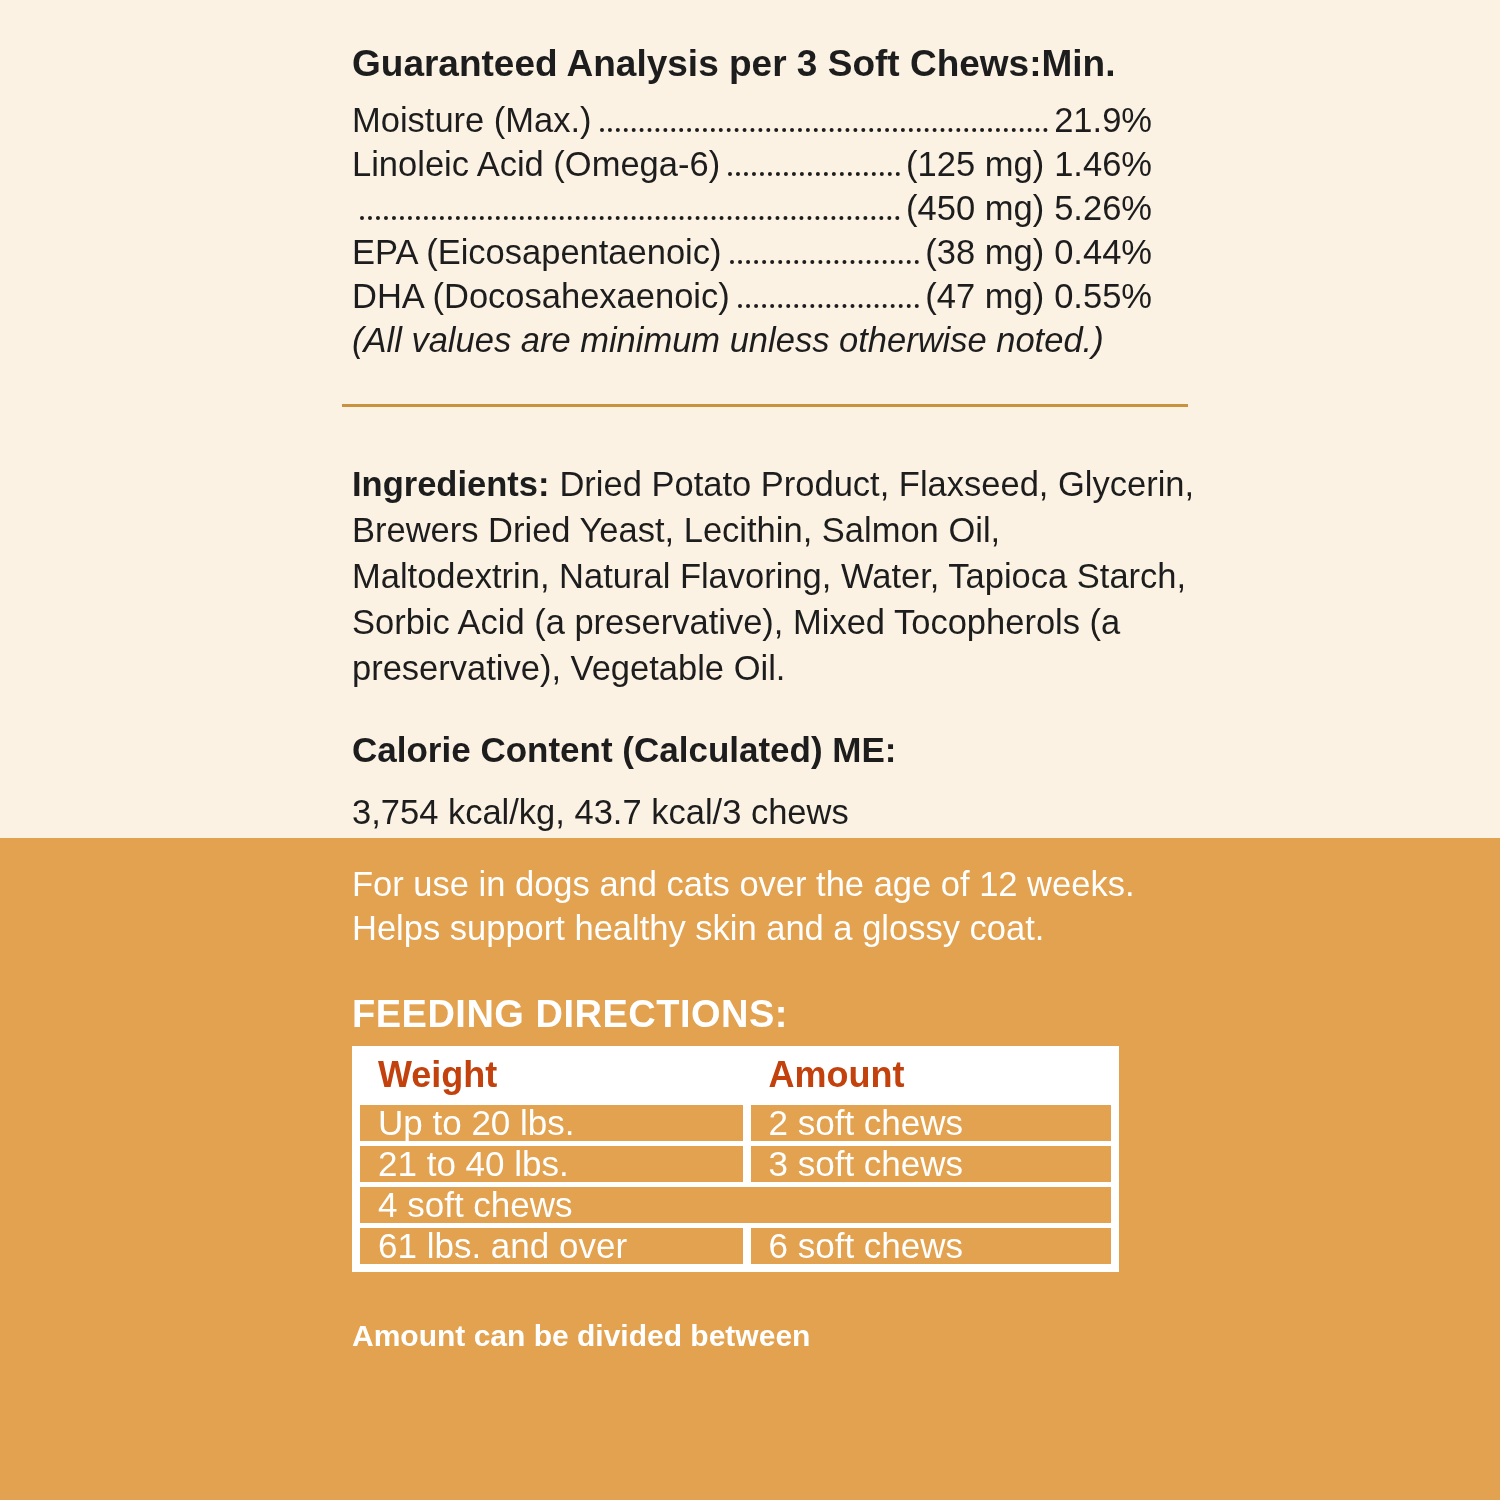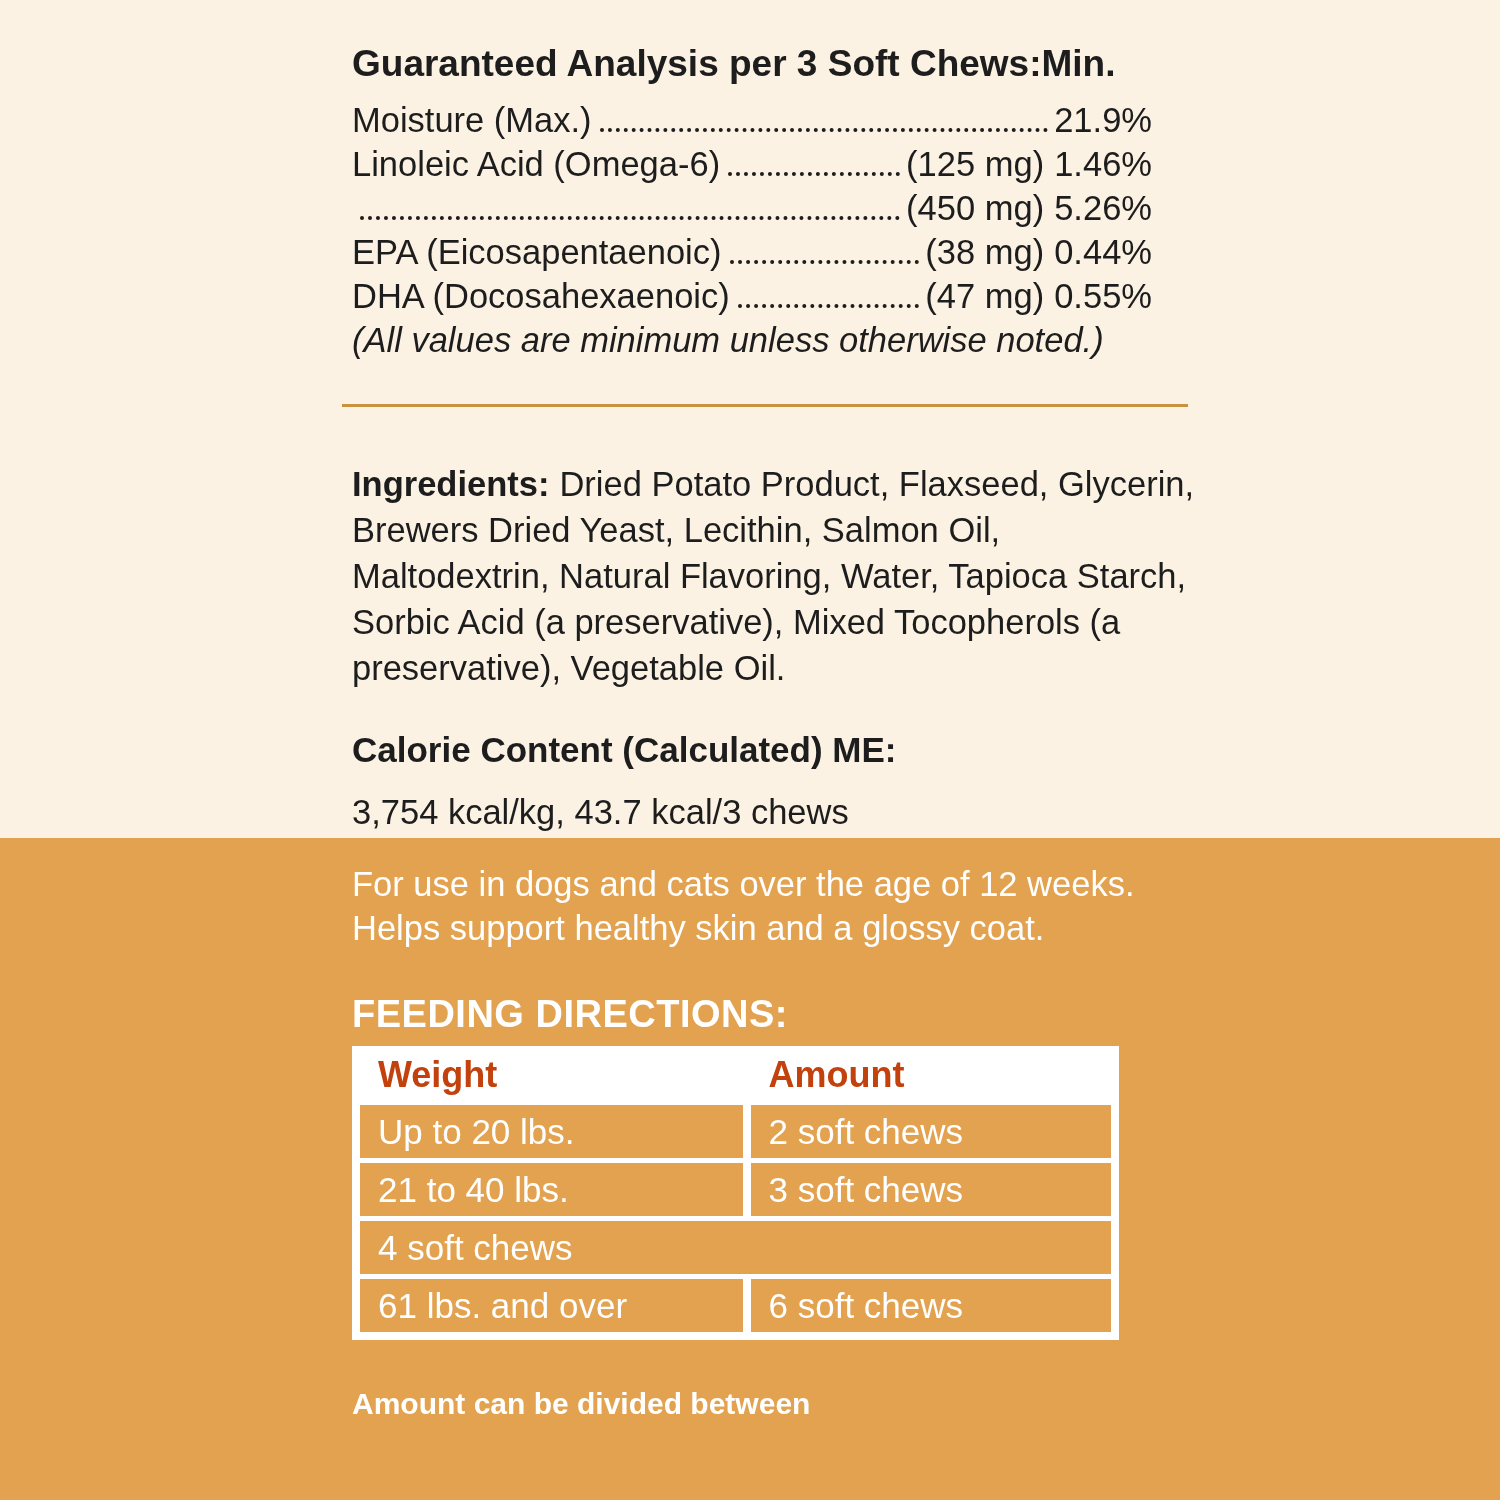--- a/index.html
+++ b/index.html
@@ -68,21 +68,21 @@
     width: 767px; background: #ffffff;
     margin-top: 10px; padding: 8px;
     box-sizing: border-box;
   }
   .fd-head { display: flex; height: 46px; align-items: flex-start; color: #c2410c; font-weight: bold; font-size: 36px; }
   .hc1 { width: 52%; padding-left: 18px; box-sizing: border-box; }
   .hc2 { flex: 1; padding-left: 18px; box-sizing: border-box; }
   .fd-row { display: flex; margin-top: 5px; }
   .fd-row .cell {
     background: #E2A24F; color: #ffffff;
-    height: 53px; display: flex; align-items: center;
+    height: 36px; display: flex; align-items: center;
     font-size: 35px; padding-left: 18px; box-sizing: border-box;
   }
   .rc1 { width: calc(52% - 8px); margin-right: 8px; }
   .rc2 { flex: 1; }
 
   .fd-note { font-size: 30px; line-height: 47px; margin-top: 40px; font-weight: bold; }
 </style>
 </head>
 <body>
 

